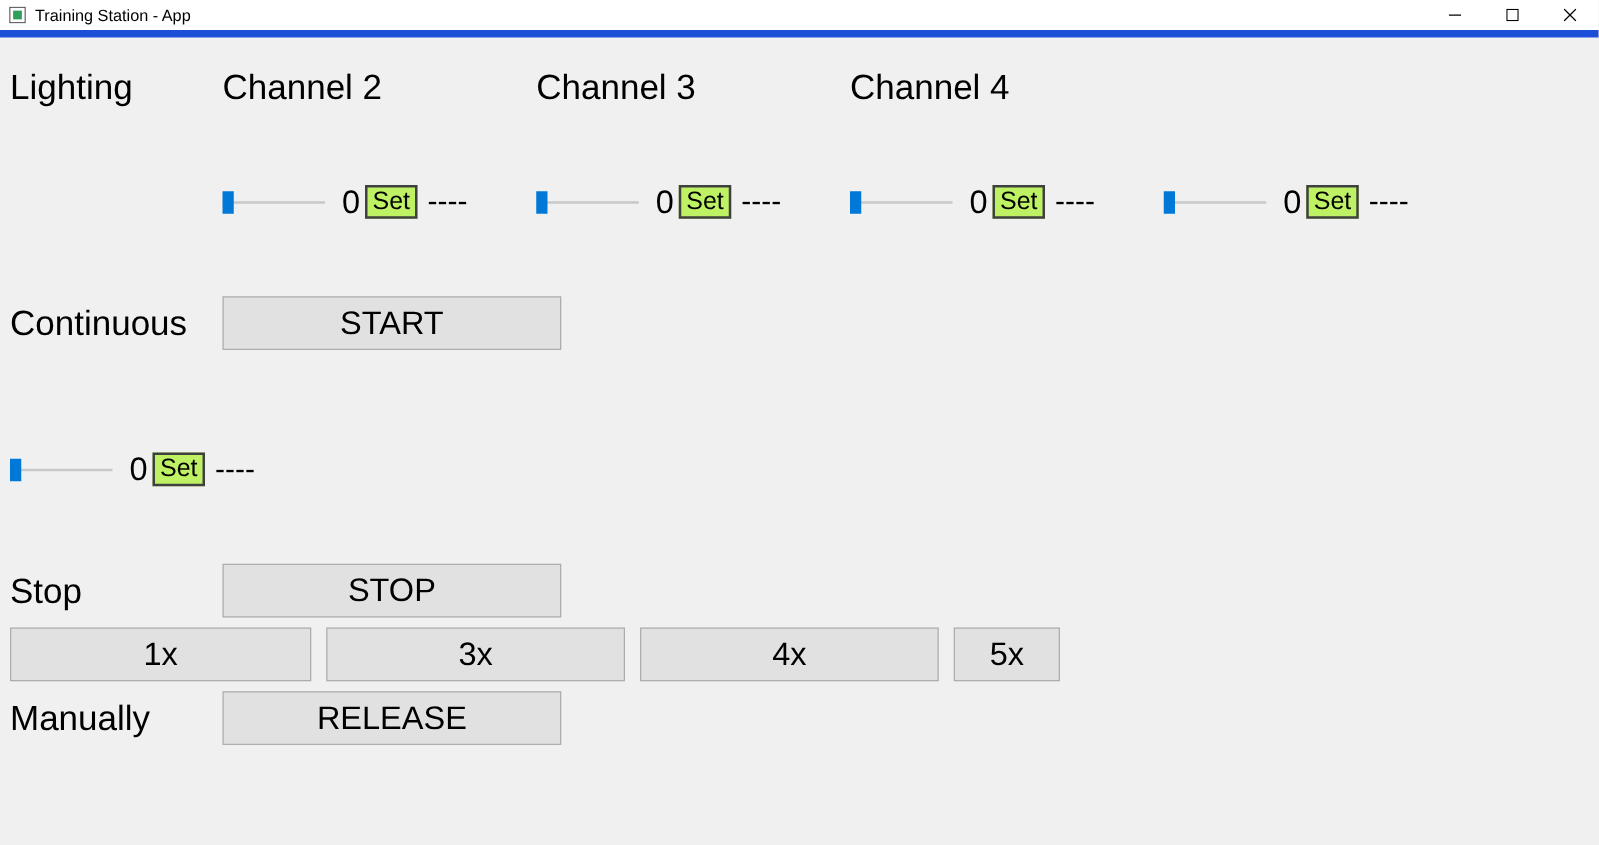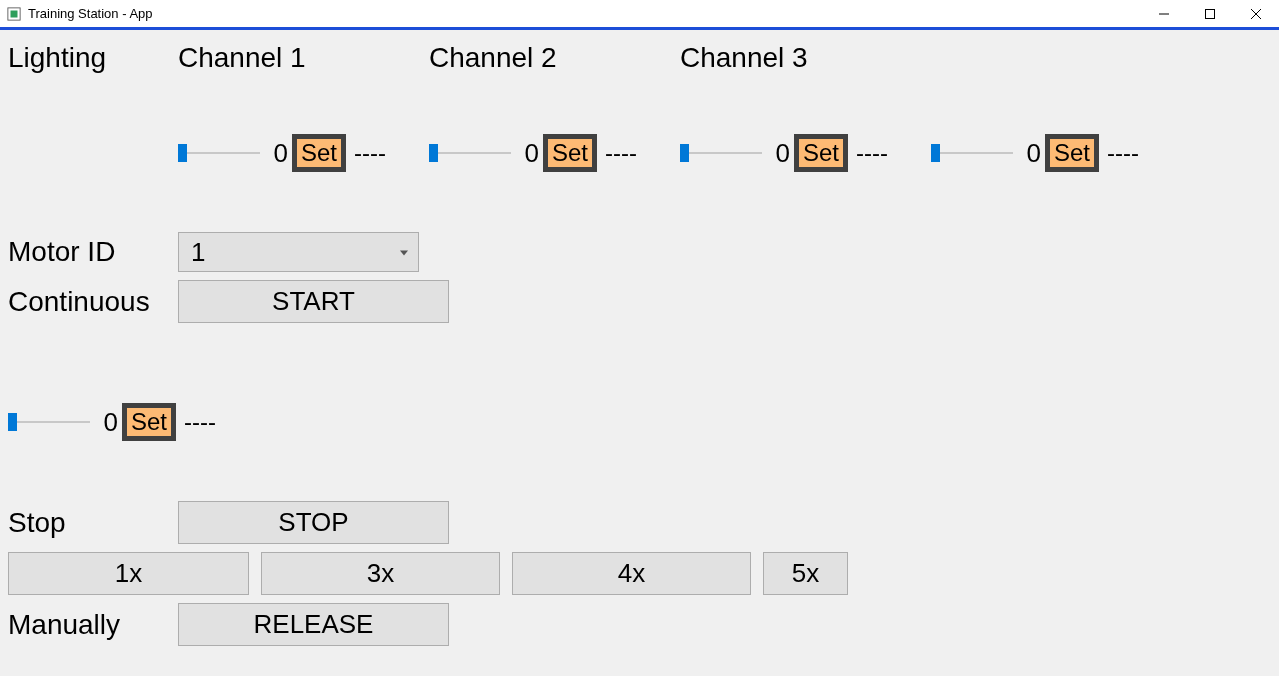--- a/index.html
+++ b/index.html
@@ -10,36 +10,36 @@
       height: 676px;
       overflow: hidden;
       font-size: 15px;
     }
     .titlebar {
       height: 30px;
       background: #fff;
       display: flex;
       align-items: center;
       padding-left: 6px;
-      border-bottom: 3px solid #1d4ed8;
+      border-bottom: 6px solid #1d4ed8;
     }
     .app-icon {
       width: 16px; height: 16px; margin-right: 6px;
       display: inline-flex; align-items: center; justify-content: center;
     }
     .app-icon svg { width: 14px; height: 14px; }
     .title-text { font-size: 13px; color: #000; }
     .win-controls { margin-left: auto; display: flex; height: 100%; }
     .win-btn {
       width: 46px; display: flex; align-items: center; justify-content: center;
       cursor: pointer;
     }
     .win-btn svg { width: 10px; height: 10px; }
     .content {
-      padding: 12px 8px 8px 8px;
+      padding: 24px 8px 8px 8px;
     }
     .col-label {
       width: 170px;
       font-size: 28px;
       color: #000;
     }
     .channel-header {
       display: flex;
       margin-bottom: 60px;
     }
@@ -66,21 +66,21 @@
     .slider-track {
       position: absolute; top: 9px; left: 0; right: 0; height: 2px; background: #c8c8c8;
     }
     .slider-thumb {
       position: absolute; top: 1px; left: 0; width: 9px; height: 18px; background: #0078d7;
     }
     .slider-value {
       font-size: 26px; width: 24px; text-align: right;
     }
     .btn-set {
-      background: #fdba74; border: 5px solid #404040; font-size: 24px; padding: 0 4px; cursor: pointer;
+      background: #bef264; border: 2px solid #404040; font-size: 20px; padding: 0 4px; cursor: pointer;
     }
     .dashes { font-size: 24px; padding-left: 4px; }
     .form-row {
       display: flex; align-items: center; margin-bottom: 8px;
     }
     .select {
       width: 241px; height: 40px; background: #e1e1e1; border: 1px solid #adadad;
       display: flex; align-items: center; padding: 0 12px; font-size: 26px;
       position: relative; cursor: pointer;
     }
@@ -129,23 +129,23 @@
           <line x1="10" y1="0" x2="0" y2="10" stroke="#000" stroke-width="1"></line>
         </svg>
     </div>
   </div>
 </div>
 
 <div class="content">
 
   <div class="channel-header">
     <div class="col-label">Lighting</div>
-    <div class="channel-col">Channel 1</div>
     <div class="channel-col">Channel 2</div>
     <div class="channel-col">Channel 3</div>
+    <div class="channel-col">Channel 4</div>
   </div>
 
   <div class="channel-slider-row">
     <div class="col-label"></div>
     <div class="slider-group">
       <div class="slider">
           <div class="slider-track"></div>
           <div class="slider-thumb"></div>
         </div>
       <div class="slider-value">0</div>
@@ -174,26 +174,20 @@
       <div class="slider">
           <div class="slider-track"></div>
           <div class="slider-thumb"></div>
         </div>
       <div class="slider-value">0</div>
       <button class="btn-set">Set</button>
       <div class="dashes">----</div>
     </div>
   </div>
 
-  <div class="form-row">
-    <div class="col-label">Motor ID</div>
-    <div class="select">
-      <span>1</span>
-    </div>
-  </div>
 
   <div class="form-row" style="margin-bottom:80px">
     <div class="col-label">Continuous</div>
     <button class="btn-wide">START</button>
   </div>
 
   <div class="form-row" style="margin-bottom:60px">
     <div class="slider-group">
       <div class="slider">
           <div class="slider-track"></div>

